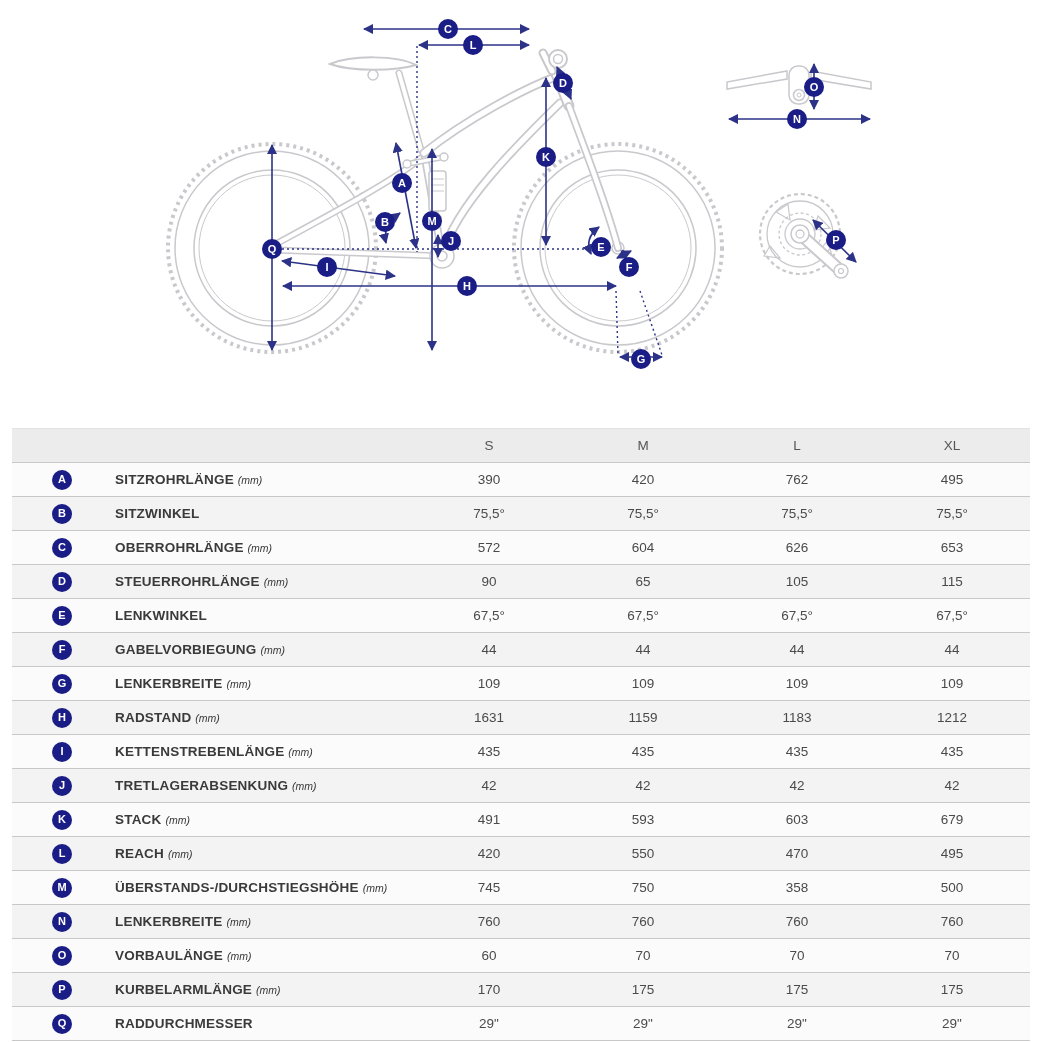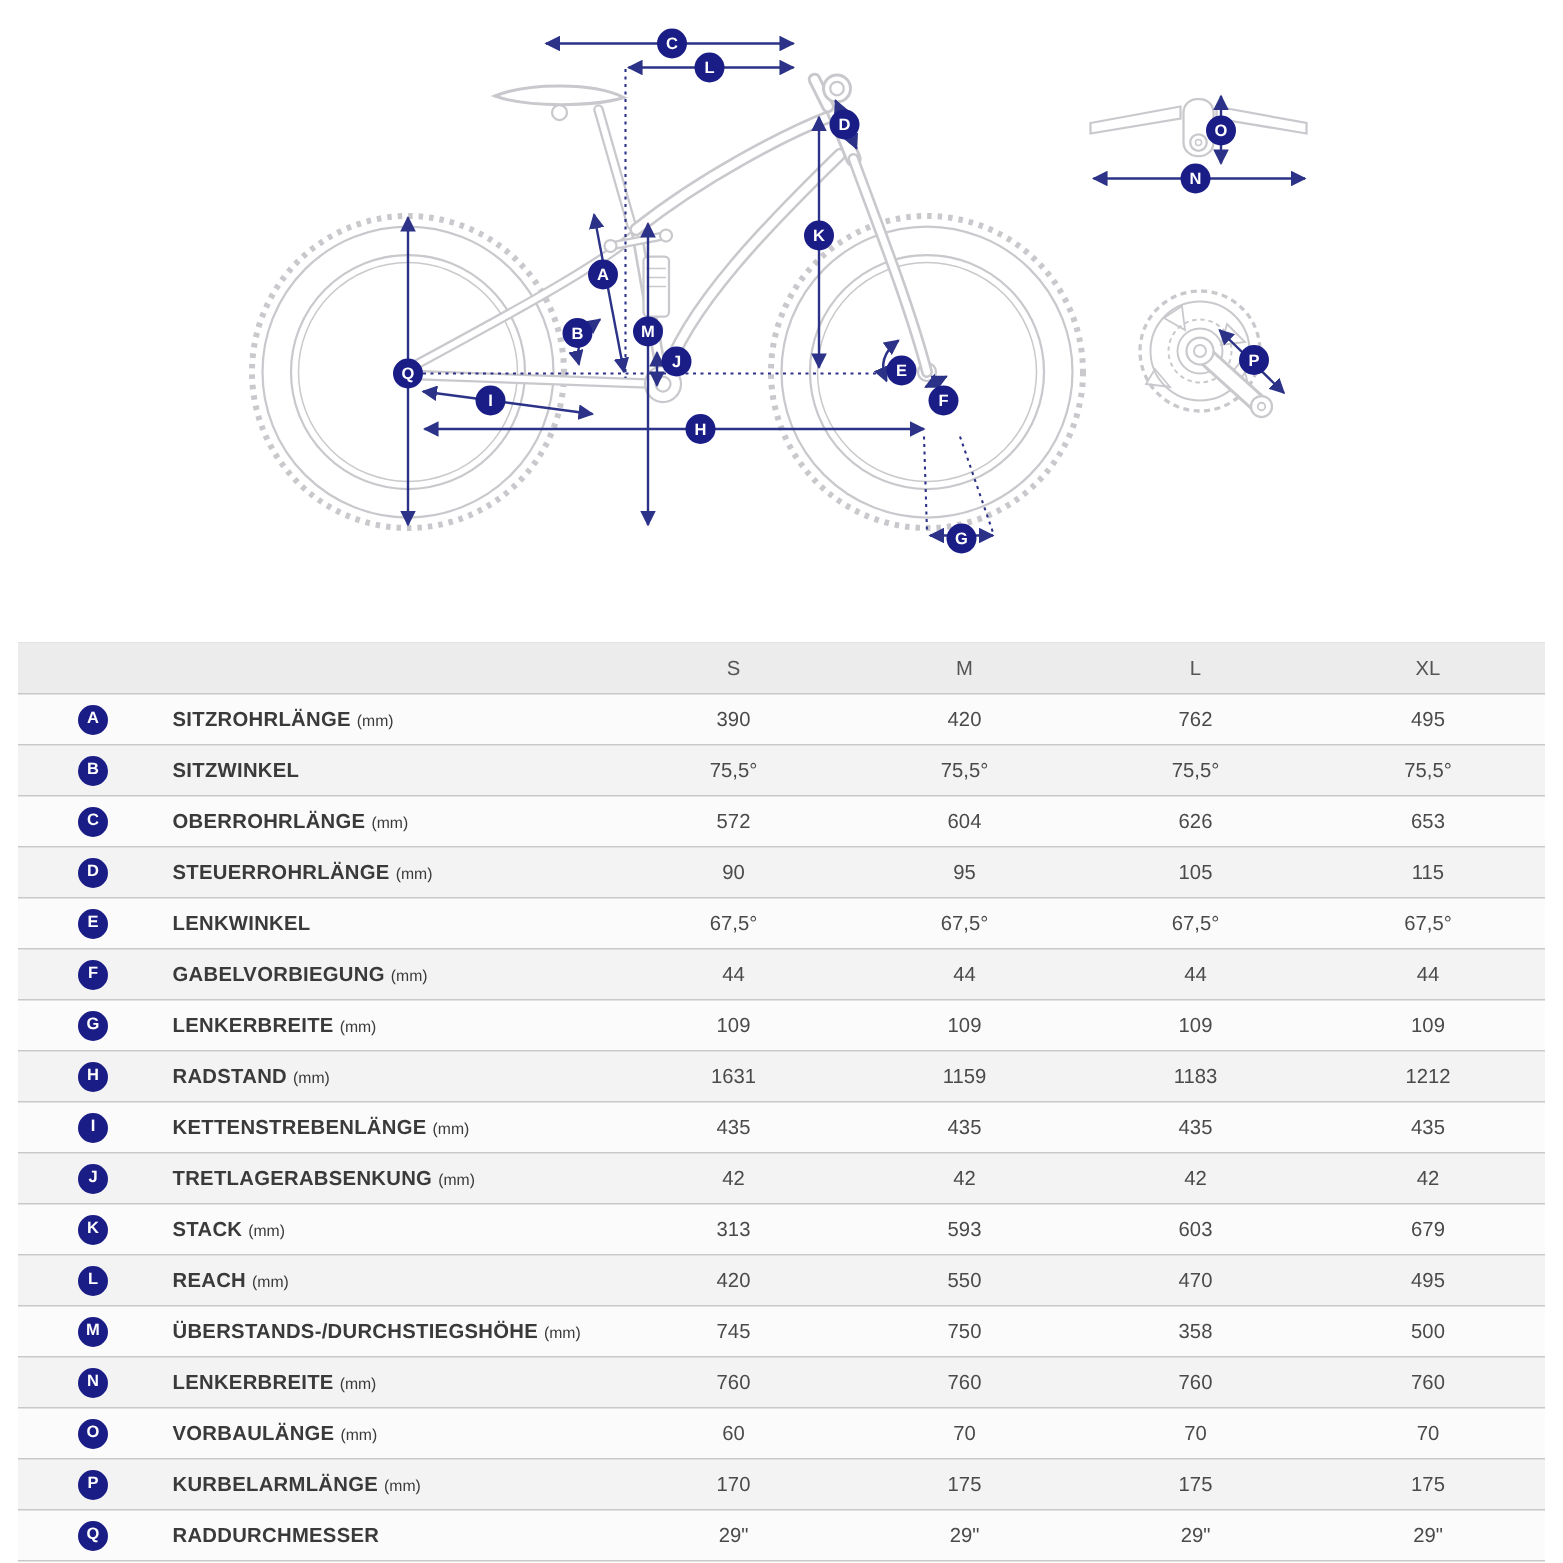--- a/index.html
+++ b/index.html
@@ -8,21 +8,21 @@
   .diagram{width:1042px;height:424px;}
   .table-wrap{padding:0 12px;margin-top:4px;}
   table{width:1018px;border-collapse:collapse;table-layout:fixed;border-bottom:1px solid #c8c8c8;border-top:1px solid #e3e3e3;}
   thead th{background:#ececec;height:31px;font-size:13.5px;font-weight:400;color:#555;text-align:center;}
   tbody tr{height:34px;border-top:1px solid #c8c8c8;}
   tbody tr:nth-child(odd){background:#fbfbfb;}
   tbody tr:nth-child(even){background:#f3f3f3;}
   td.c-badge{text-align:center;vertical-align:middle;}
   .badge{display:inline-flex;width:20px;height:20px;border-radius:50%;background:#1b1d87;color:#fff;font-size:11px;font-weight:700;align-items:center;justify-content:center;line-height:1;}
   td.c-label{font-size:13.5px;font-weight:700;color:#3a3a3a;padding-left:3px;white-space:nowrap;letter-spacing:.2px;}
-  .unit{font-size:10.5px;font-weight:400;color:#3a3a3a;margin-left:4px;letter-spacing:0;}
+  .unit{font-size:10.5px;font-weight:400;color:#3a3a3a;margin-left:4px;letter-spacing:0;font-style:italic;}
   td.c-val{text-align:center;font-size:13.5px;color:#4a4a4a;}
 </style>
 </head>
 <body>
 
 <div class="page">
 
   <div class="diagram">
     <svg width="1042" height="424" viewBox="0 0 1042 424" xmlns="http://www.w3.org/2000/svg">
       <defs>
@@ -264,21 +264,21 @@
             <td class="c-label"><span>OBERROHRLÄNGE</span><span class="unit">(mm)</span></td>
             <td class="c-val">572</td>
             <td class="c-val">604</td>
             <td class="c-val">626</td>
             <td class="c-val">653</td>
           </tr>
           <tr>
             <td class="c-badge"><span class="badge" style="background: rgb(27, 29, 135);">D</span></td>
             <td class="c-label"><span>STEUERROHRLÄNGE</span><span class="unit">(mm)</span></td>
             <td class="c-val">90</td>
-            <td class="c-val">95</td>
+            <td class="c-val">65</td>
             <td class="c-val">105</td>
             <td class="c-val">115</td>
           </tr>
           <tr>
             <td class="c-badge"><span class="badge" style="background: rgb(27, 29, 135);">E</span></td>
             <td class="c-label"><span>LENKWINKEL</span></td>
             <td class="c-val">67,5°</td>
             <td class="c-val">67,5°</td>
             <td class="c-val">67,5°</td>
             <td class="c-val">67,5°</td>
@@ -319,21 +319,21 @@
             <td class="c-badge"><span class="badge" style="background: rgb(27, 29, 135);">J</span></td>
             <td class="c-label"><span>TRETLAGERABSENKUNG</span><span class="unit">(mm)</span></td>
             <td class="c-val">42</td>
             <td class="c-val">42</td>
             <td class="c-val">42</td>
             <td class="c-val">42</td>
           </tr>
           <tr>
             <td class="c-badge"><span class="badge" style="background: rgb(27, 29, 135);">K</span></td>
             <td class="c-label"><span>STACK</span><span class="unit">(mm)</span></td>
-            <td class="c-val">313</td>
+            <td class="c-val">491</td>
             <td class="c-val">593</td>
             <td class="c-val">603</td>
             <td class="c-val">679</td>
           </tr>
           <tr>
             <td class="c-badge"><span class="badge" style="background: rgb(27, 29, 135);">L</span></td>
             <td class="c-label"><span>REACH</span><span class="unit">(mm)</span></td>
             <td class="c-val">420</td>
             <td class="c-val">550</td>
             <td class="c-val">470</td>

